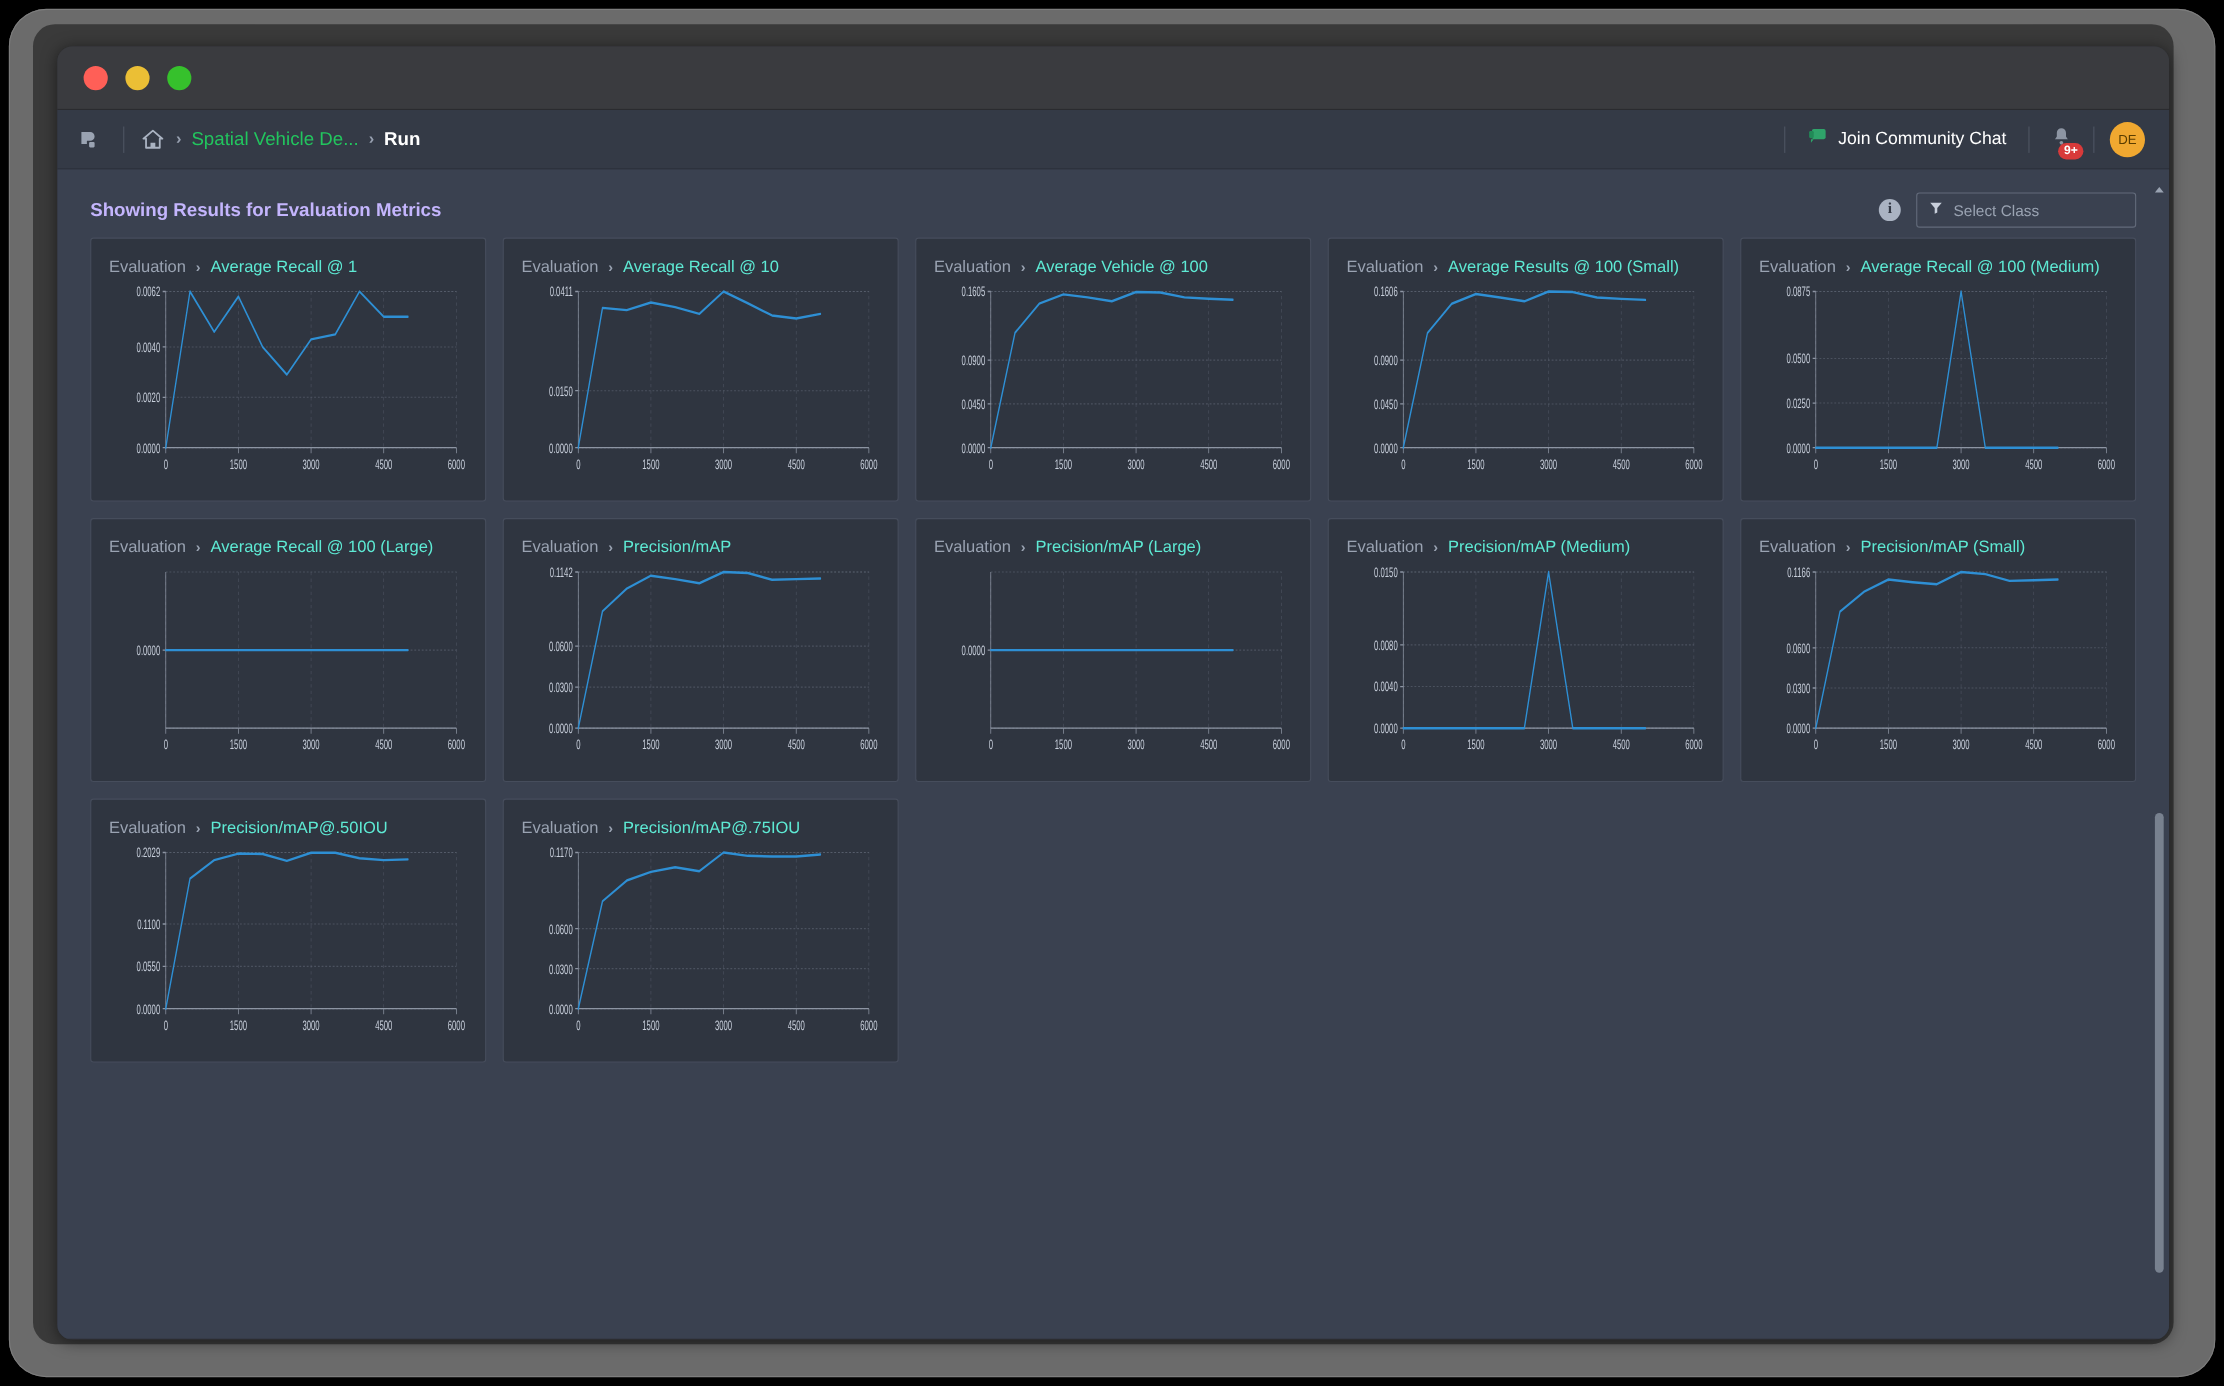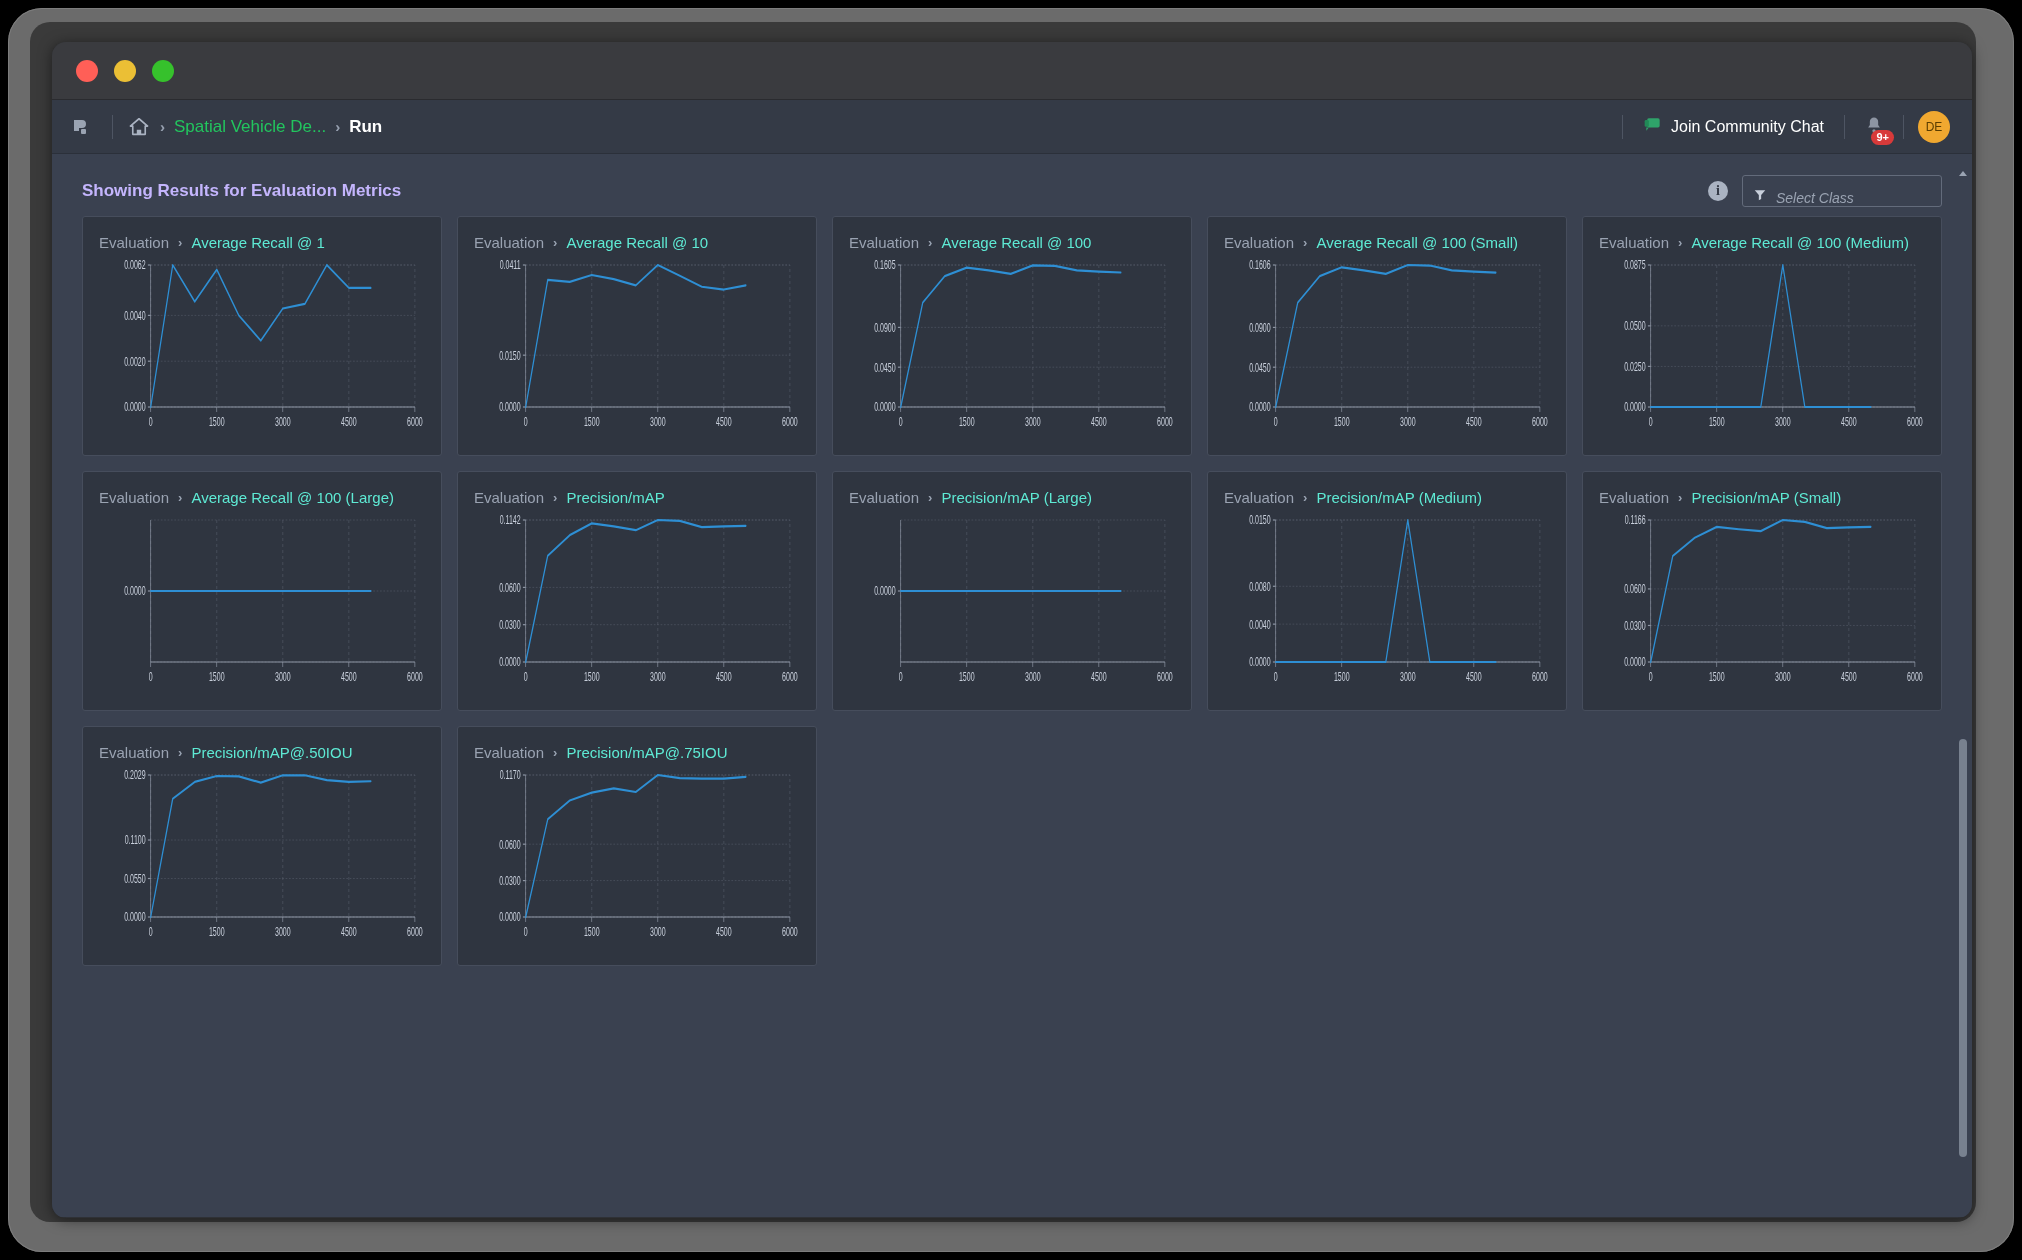--- a/index.html
+++ b/index.html
@@ -104,22 +104,22 @@
     background: #aab3c2; color: #343a46;
     font-size: 14px; font-weight: 700;
     display: flex; align-items: center; justify-content: center;
     font-family: "Liberation Serif", serif;
   }
   .select-class {
     width: 200px; height: 32px;
     border: 1px solid #636b7b;
     border-radius: 3px;
     background: #3a4150;
-    display: flex; align-items: flex-end;
-    gap: 9px; padding: 0 10px; font-style: italic;
+    display: flex; align-items: center;
+    gap: 9px; padding: 0 10px;
   }
   .select-class .ph { color: #9aa3b2; font-size: 14px; }
 
   
   .grid {
     display: grid;
     grid-template-columns: repeat(5, 1fr);
     gap: 15px 15px;
     padding: 4px 30px 20px 30px;
   }
@@ -308,21 +308,21 @@
                 <line x1="562" y1="152" x2="562" y2="157" stroke="#8d95a3" stroke-width="1.2"></line>
                 <text class="tick x" x="562" y="171">6000</text>
                 <polyline points="92.00,152.00 131.17,24.86 170.33,26.93 209.50,20.02 248.67,24.17 287.83,30.38 327.00,10.00 366.17,20.71 405.33,31.77 444.50,34.53 483.67,30.38" fill="none" stroke="#2e8fd4" stroke-width="2.2" stroke-linejoin="round" stroke-linecap="round"></polyline>
               </svg>
             </div>
           </div>
           <div class="card">
             <div class="card-head">
               <span class="ev">Evaluation</span>
               <span class="sep">›</span>
-              <span class="mname">Average Recall @ 100</span>
+              <span class="mname">Average Vehicle @ 100</span>
             </div>
             <div class="plot">
               <svg viewBox="0 0 580 178" preserveAspectRatio="none">
                 <rect x="92" y="10" width="470" height="142" fill="none" stroke="#5b6270" stroke-width="1" stroke-dasharray="3 3" opacity="0.65"></rect>
                 <line x1="209.5" y1="10" x2="209.5" y2="152" stroke="#5b6270" stroke-width="1" stroke-dasharray="3 3" opacity="0.65"></line>
                 <line x1="327" y1="10" x2="327" y2="152" stroke="#5b6270" stroke-width="1" stroke-dasharray="3 3" opacity="0.65"></line>
                 <line x1="444.5" y1="10" x2="444.5" y2="152" stroke="#5b6270" stroke-width="1" stroke-dasharray="3 3" opacity="0.65"></line>
                 <line x1="92" y1="152" x2="562" y2="152" stroke="#5b6270" stroke-width="1" stroke-dasharray="3 3" opacity="0.65"></line>
                 <line x1="92" y1="112.18691588785046" x2="562" y2="112.18691588785046" stroke="#5b6270" stroke-width="1" stroke-dasharray="3 3" opacity="0.65"></line>
                 <line x1="92" y1="72.37383177570094" x2="562" y2="72.37383177570094" stroke="#5b6270" stroke-width="1" stroke-dasharray="3 3" opacity="0.65"></line>
@@ -348,21 +348,21 @@
                 <line x1="562" y1="152" x2="562" y2="157" stroke="#8d95a3" stroke-width="1.2"></line>
                 <text class="tick x" x="562" y="171">6000</text>
                 <polyline points="92.00,152.00 131.17,47.60 170.33,21.06 209.50,12.65 248.67,15.31 287.83,18.85 327.00,10.44 366.17,10.88 405.33,15.31 444.50,16.64 483.67,17.52" fill="none" stroke="#2e8fd4" stroke-width="2.2" stroke-linejoin="round" stroke-linecap="round"></polyline>
               </svg>
             </div>
           </div>
           <div class="card">
             <div class="card-head">
               <span class="ev">Evaluation</span>
               <span class="sep">›</span>
-              <span class="mname">Average Recall @ 100 (Small)</span>
+              <span class="mname">Average Results @ 100 (Small)</span>
             </div>
             <div class="plot">
               <svg viewBox="0 0 580 178" preserveAspectRatio="none">
                 <rect x="92" y="10" width="470" height="142" fill="none" stroke="#5b6270" stroke-width="1" stroke-dasharray="3 3" opacity="0.65"></rect>
                 <line x1="209.5" y1="10" x2="209.5" y2="152" stroke="#5b6270" stroke-width="1" stroke-dasharray="3 3" opacity="0.65"></line>
                 <line x1="327" y1="10" x2="327" y2="152" stroke="#5b6270" stroke-width="1" stroke-dasharray="3 3" opacity="0.65"></line>
                 <line x1="444.5" y1="10" x2="444.5" y2="152" stroke="#5b6270" stroke-width="1" stroke-dasharray="3 3" opacity="0.65"></line>
                 <line x1="92" y1="152" x2="562" y2="152" stroke="#5b6270" stroke-width="1" stroke-dasharray="3 3" opacity="0.65"></line>
                 <line x1="92" y1="112.21170610211706" x2="562" y2="112.21170610211706" stroke="#5b6270" stroke-width="1" stroke-dasharray="3 3" opacity="0.65"></line>
                 <line x1="92" y1="72.42341220423413" x2="562" y2="72.42341220423413" stroke="#5b6270" stroke-width="1" stroke-dasharray="3 3" opacity="0.65"></line>

